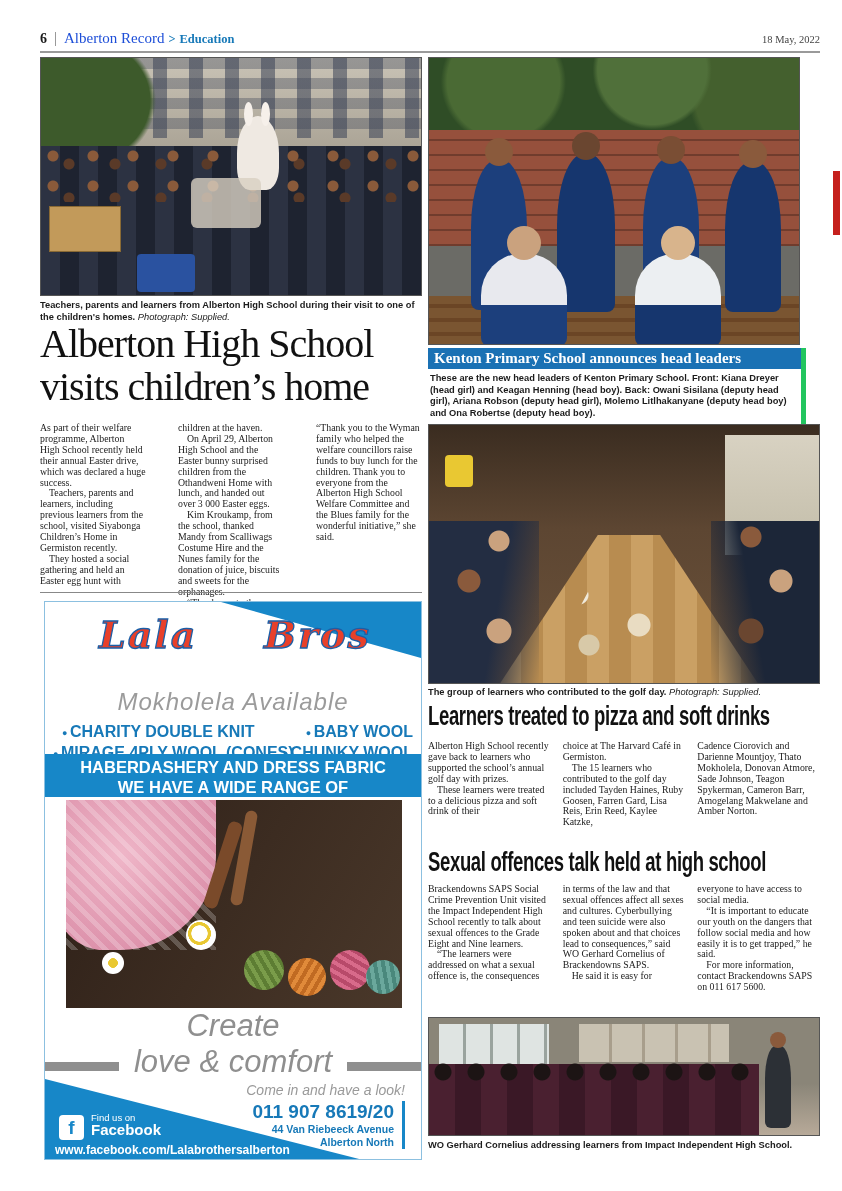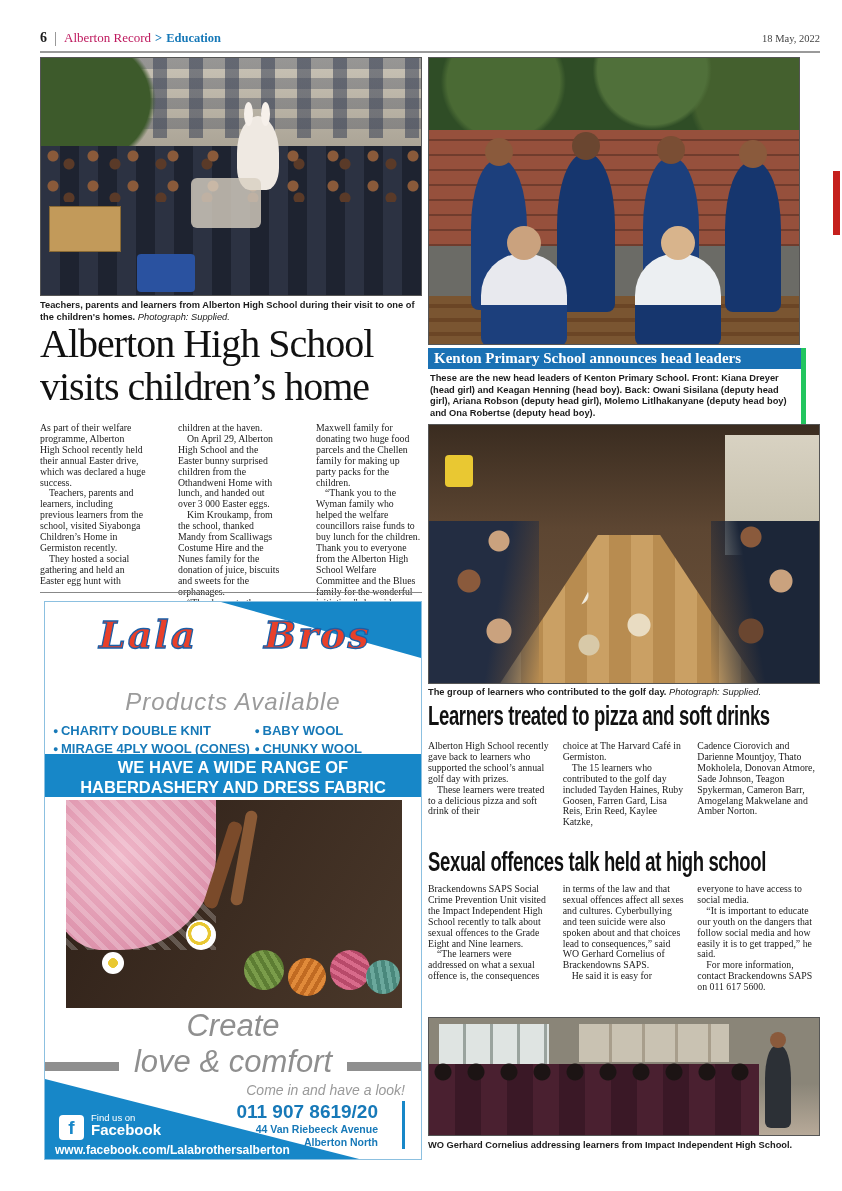--- a/index.html
+++ b/index.html
@@ -4,21 +4,21 @@
 <style>
   html,body{margin:0;padding:0;background:#e8e8e6;}
   #page{position:relative;width:842px;height:1191px;background:#ffffff;margin:0 auto;
         font-family:"Liberation Serif",serif;color:#1a1a1a;overflow:hidden;}
   .abs{position:absolute;}
 
   
   .hdr{left:40px;top:30px;width:780px;height:18px;display:flex;align-items:baseline;}
   .hdr-num{font-size:14px;font-weight:bold;}
   .hdr-sep{display:inline-block;width:1px;height:14px;background:#999;margin:0 8px;align-self:center;}
-  .hdr-pub{font-size:13px;color:#be185d;}
+  .hdr-pub{font-size:15px;color:#1d4ed8;}
   .hdr-gt{font-size:12.5px;font-weight:bold;color:#1779b8;margin:0 4px;}
   .hdr-sec{font-size:12.5px;font-weight:bold;color:#1779b8;}
   .hdr-date{margin-left:auto;font-size:10.5px;color:#444;}
   .hdr-rule{left:40px;top:51px;width:780px;height:2px;background:#9a9a9a;}
 
   
   .caption{font-family:"Liberation Sans",sans-serif;font-weight:bold;font-size:9.3px;
            line-height:11.5px;color:#1c1c1c;}
   .credit{font-style:italic;font-weight:normal;}
   .cols{display:flex;}
@@ -49,35 +49,35 @@
       box-sizing:border-box;overflow:hidden;}
   .ad .abs{position:absolute;}
   .ad-wedge{top:0;right:0;width:200px;height:56px;background:#1787c8;
             clip-path:polygon(0 0,100% 0,100% 100%);}
   .ad-logo-row{top:10px;left:0;right:0;padding:0 50px 0 54px;display:flex;justify-content:space-between;}
   .ad-logo{font-family:"DejaVu Serif",serif;font-style:italic;font-weight:bold;font-size:38px;
            color:#e8402a;-webkit-text-stroke:1.3px #1a5fa8;letter-spacing:2px;}
   .ad-products{top:86px;left:0;right:0;text-align:center;font-family:"Liberation Sans",sans-serif;
                font-style:italic;font-size:24px;color:#9b9b9b;letter-spacing:1px;}
   .ad-bullets{top:121px;left:8px;right:8px;display:grid;grid-template-columns:56% 44%;row-gap:3px;}
-  .ad-bullet{font-family:"Liberation Sans",sans-serif;font-weight:bold;font-size:13px;
-             color:#1779b8;text-align:left;white-space:nowrap;}
+  .ad-bullet{font-family:"Liberation Sans",sans-serif;font-weight:bold;font-size:16px;
+             color:#1779b8;text-align:right;white-space:nowrap;}
   .ad-bullet::before{content:"● ";font-size:9px;vertical-align:1px;}
   .ad-banner{top:152px;left:0;right:0;height:43px;background:#1787c8;color:#fff;text-align:center;
              font-family:"Liberation Sans",sans-serif;font-weight:bold;font-size:16.5px;
              line-height:20px;padding-top:3px;box-sizing:border-box;}
   .ad-photo{top:198px;left:21px;width:336px;height:208px;background:linear-gradient(120deg,#2e2018,#4a382a);overflow:hidden;}
   .ad-tag1{top:406px;left:0;right:0;text-align:center;font-family:"Liberation Sans",sans-serif;
            font-style:italic;font-size:31px;color:#8f8f8f;}
   .ad-tag2{top:442px;left:0;right:0;text-align:center;font-family:"Liberation Sans",sans-serif;
            font-style:italic;font-size:31px;color:#8f8f8f;}
   .ad-bar{height:9px;background:#8f8f8f;top:460px;}
   .ad-right{right:16px;top:480px;text-align:right;font-family:"Liberation Sans",sans-serif;}
   .ad-invite{font-style:italic;font-size:14px;color:#9a9a9a;}
-  .ad-contact{margin-top:3px;border-right:3px solid #1787c8;padding-right:24px;}
+  .ad-contact{margin-top:3px;border-right:3px solid #1787c8;padding-right:8px;}
   .ad-phone{font-size:19px;font-weight:bold;color:#1779b8;line-height:22px;}
   .ad-addr{font-size:10.5px;font-weight:bold;color:#1779b8;line-height:13px;}
   .ad-fb-tri{left:0;top:477px;width:322px;height:82px;background:#1787c8;
              clip-path:polygon(0 0,0 100%,100% 100%);}
   .fb-icon{left:14px;top:36px;width:25px;height:25px;background:#fff;border-radius:4px;
            text-align:center;font-family:"Liberation Sans",sans-serif;font-weight:bold;
            font-size:19px;line-height:25px;color:#1787c8;}
   .fb-find{left:46px;top:33px;color:#fff;font-family:"Liberation Sans",sans-serif;font-size:9.5px;}
   .fb-name{left:46px;top:42px;color:#fff;font-family:"Liberation Sans",sans-serif;font-weight:bold;font-size:15px;}
   .fb-url{left:10px;top:64px;color:#fff;font-family:"Liberation Sans",sans-serif;font-weight:bold;font-size:12px;}
@@ -125,42 +125,41 @@
         <p>Teachers, parents and learners, including previous learners from the school, visited Siyabonga Children’s Home in Germiston recently.</p>
         <p>They hosted a social gathering and held an Easter egg hunt with</p>
       </div>
     <div class="col">
         <p>children at the haven.</p>
         <p>On April 29, Alberton High School and the Easter bunny surprised children from the Othandweni Home with lunch, and handed out over 3 000 Easter eggs.</p>
         <p>Kim Kroukamp, from the school, thanked Mandy from Scalliwags Costume Hire and the Nunes family for the donation of juice, biscuits and sweets for the orphanages.</p>
         <p>“Thank you to the</p>
       </div>
     <div class="col">
-        <p>Maxwell family for donating two huge food parcels and the Chellen family for making up party packs for the children.</p>
         <p>“Thank you to the Wyman family who helped the welfare councillors raise funds to buy lunch for the children. Thank you to everyone from the Alberton High School Welfare Committee and the Blues family for the wonderful initiative,” she said.</p>
       </div>
   </div>
   <div class="abs thin-rule" style="left:40px;top:592px;width:382px;"></div>
 
   <div class="abs ad">
     <div class="abs ad-wedge"></div>
     <div class="abs ad-logo-row">
       <span class="ad-logo">Lala</span>
       <span class="ad-logo">Bros</span>
     </div>
-    <div class="abs ad-products">Products Available</div>
+    <div class="abs ad-products">Mokholela Available</div>
     <div class="abs ad-bullets">
       <span class="ad-bullet">CHARITY DOUBLE KNIT</span>
       <span class="ad-bullet">BABY WOOL</span>
       <span class="ad-bullet">MIRAGE 4PLY WOOL (CONES)</span>
       <span class="ad-bullet">CHUNKY WOOL</span>
     </div>
     <div class="abs ad-banner">
+      <div>HABERDASHERY AND DRESS FABRIC</div>
       <div>WE HAVE A WIDE RANGE OF</div>
-      <div>HABERDASHERY AND DRESS FABRIC</div>
     </div>
     <div class="abs ad-photo">
       <div class="ph" style="left:-10px;top:-8px;width:160px;height:158px;border-radius:0 0 60% 30%;background:radial-gradient(circle at 40% 40%,#efb6c8,#d684a0);"></div>
       <div class="ph" style="left:-10px;top:-8px;width:160px;height:158px;background:repeating-linear-gradient(45deg,rgba(255,255,255,.22) 0 5px,transparent 5px 11px);"></div>
       <div class="ph" style="left:150px;top:20px;width:14px;height:90px;background:#7a4a2a;transform:rotate(18deg);border-radius:6px;"></div>
       <div class="ph" style="left:172px;top:10px;width:12px;height:96px;background:#8a5a36;transform:rotate(10deg);border-radius:6px;"></div>
       <div class="ph" style="left:120px;top:120px;width:30px;height:30px;background:radial-gradient(circle at 45% 45%,#fff 0 34%,#e9c832 36% 48%,#fff 50% 100%);border-radius:50%;"></div>
       <div class="ph" style="left:36px;top:152px;width:22px;height:22px;background:radial-gradient(circle at 50% 50%,#e9c832 0 30%,#fff 32% 100%);border-radius:50%;"></div>
       <div class="ph" style="left:178px;top:150px;width:40px;height:40px;border-radius:50%;background:repeating-linear-gradient(60deg,#7a9c4a 0 4px,#5d7d33 4px 8px);"></div>
       <div class="ph" style="left:222px;top:158px;width:38px;height:38px;border-radius:50%;background:repeating-linear-gradient(120deg,#e08a3a 0 4px,#c06a22 4px 8px);"></div>

